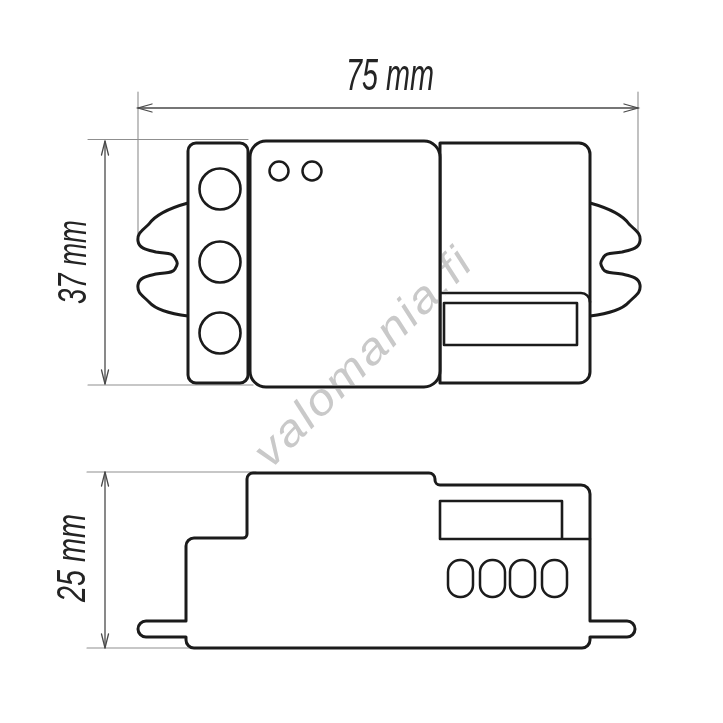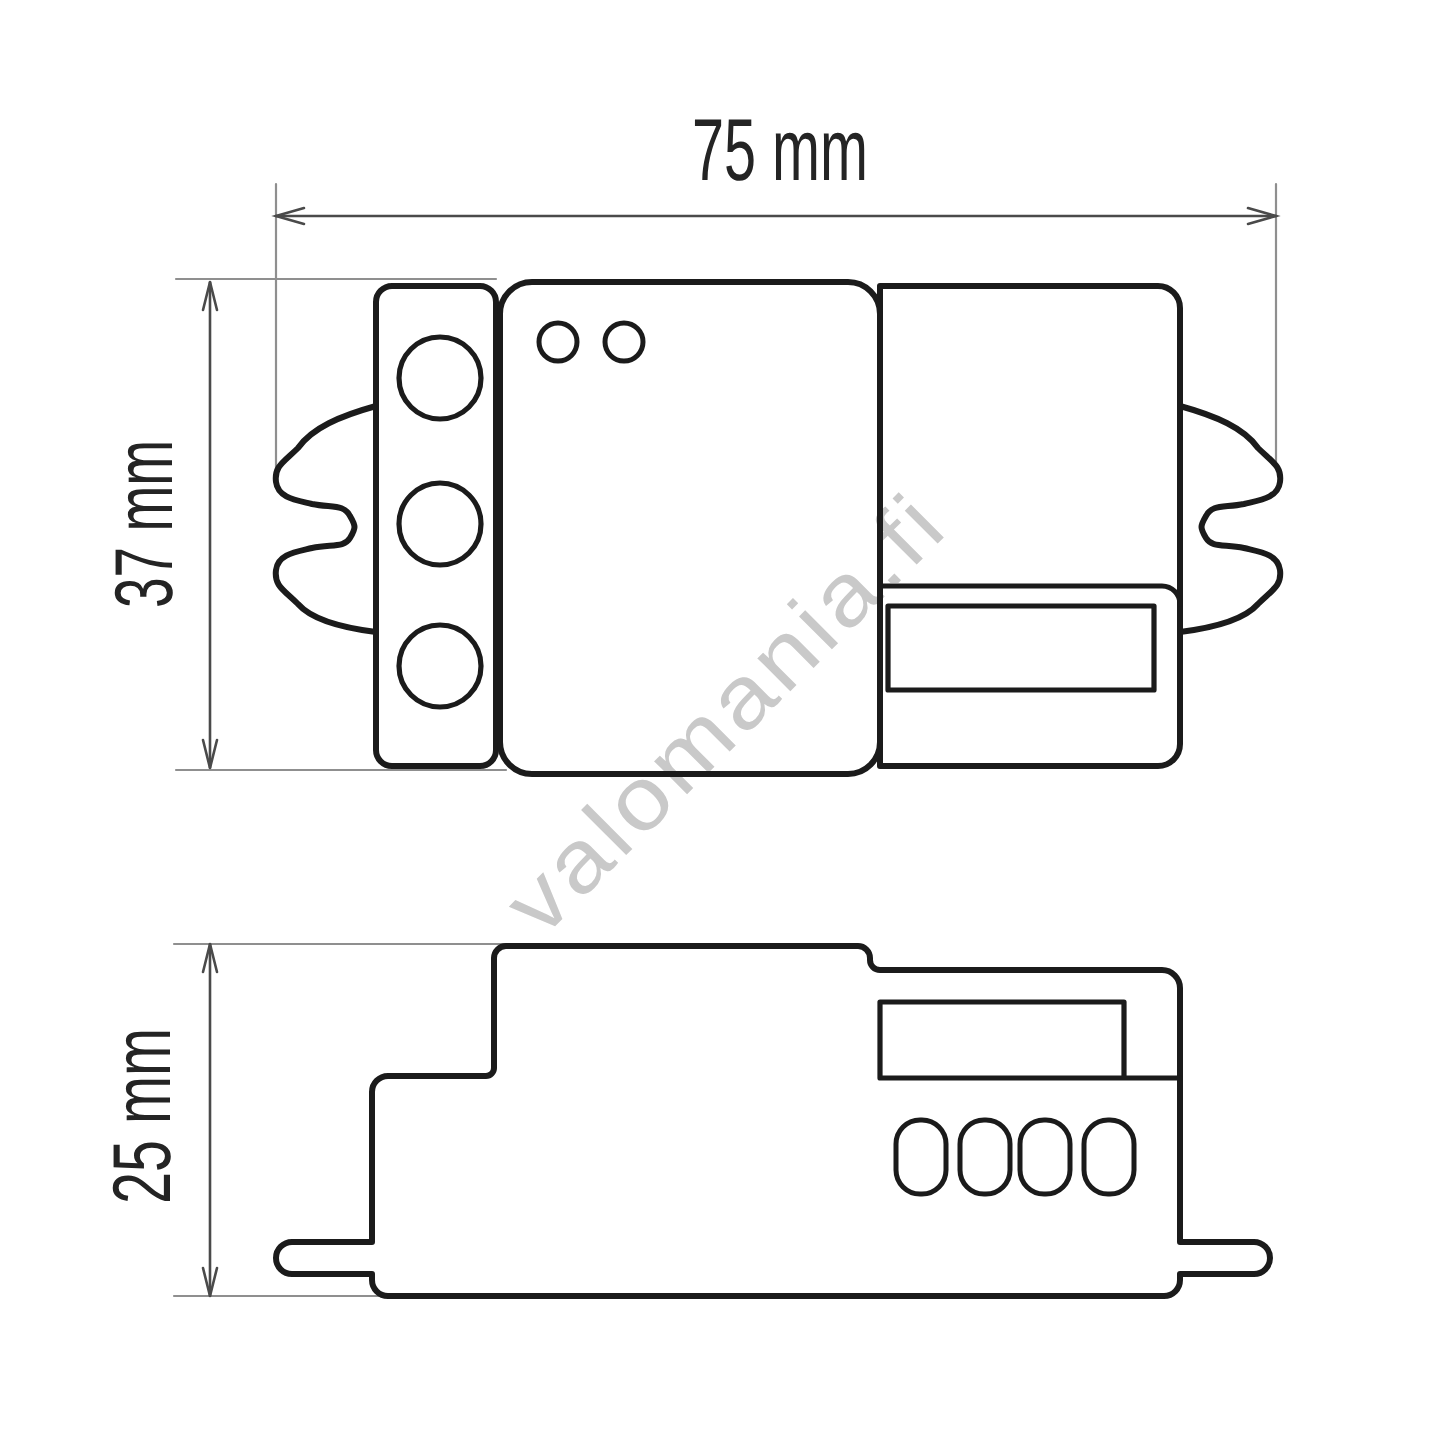--- a/index.html
+++ b/index.html
@@ -2,20 +2,21 @@
 <html><head>
 <meta charset="utf-8">
 <style>
   html, body { margin: 0; padding: 0; background: #ffffff; }
   .stage {
     position: relative;
     width: 723px;
     height: 723px;
     background: #ffffff;
     overflow: hidden;
+    font-style: italic;
   }
   svg { position: absolute; inset: 0; display: block; }
   .dim-label {
     font-family: "Liberation Sans", sans-serif;
     font-size: 44px;
     font-weight: 400;
   }
   .dim-label-side {
     font-family: "Liberation Sans", sans-serif;
     font-size: 41px;

